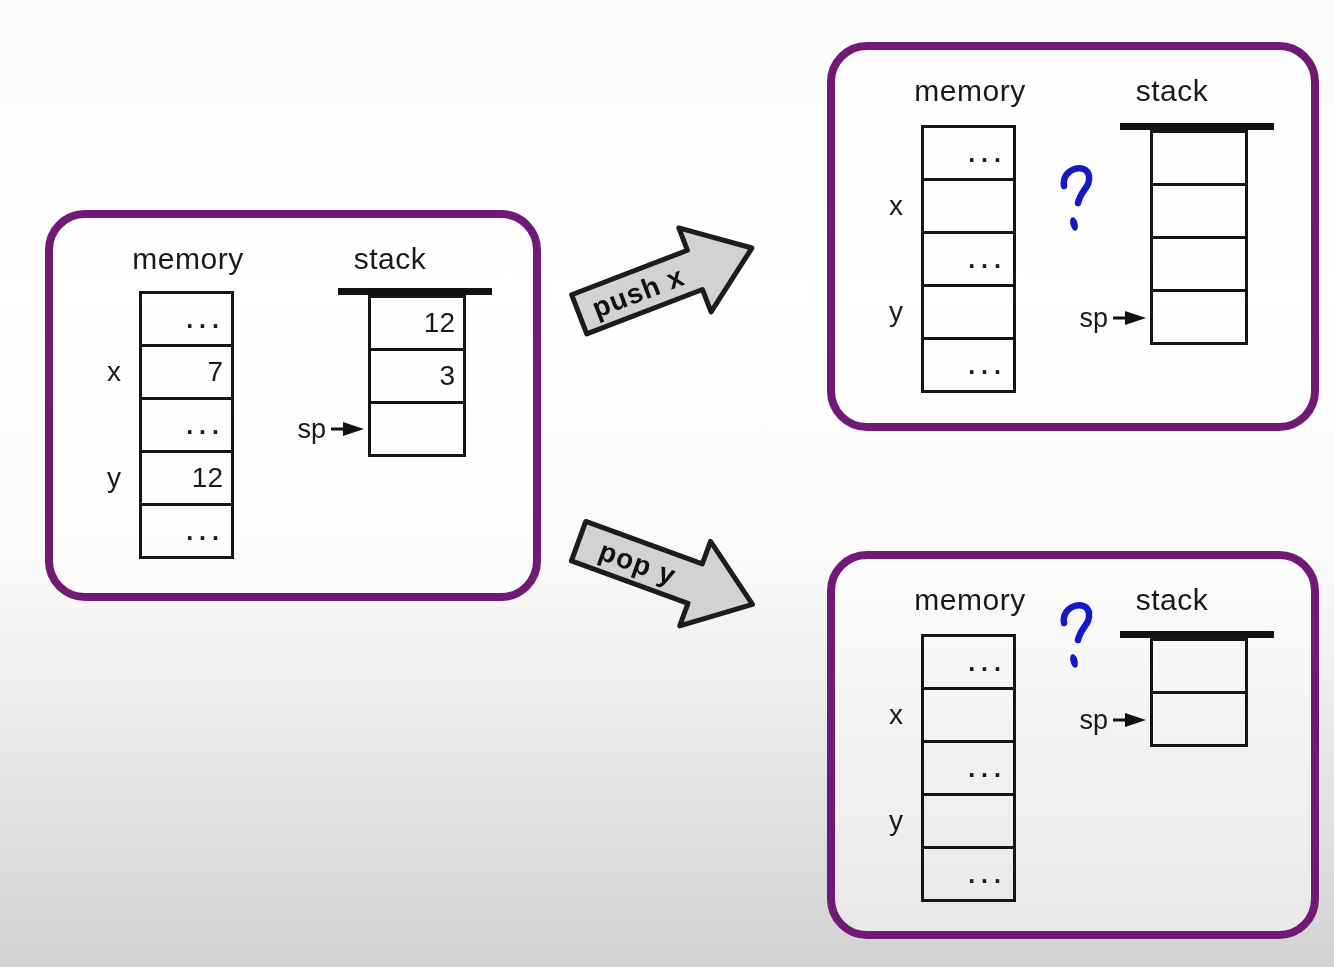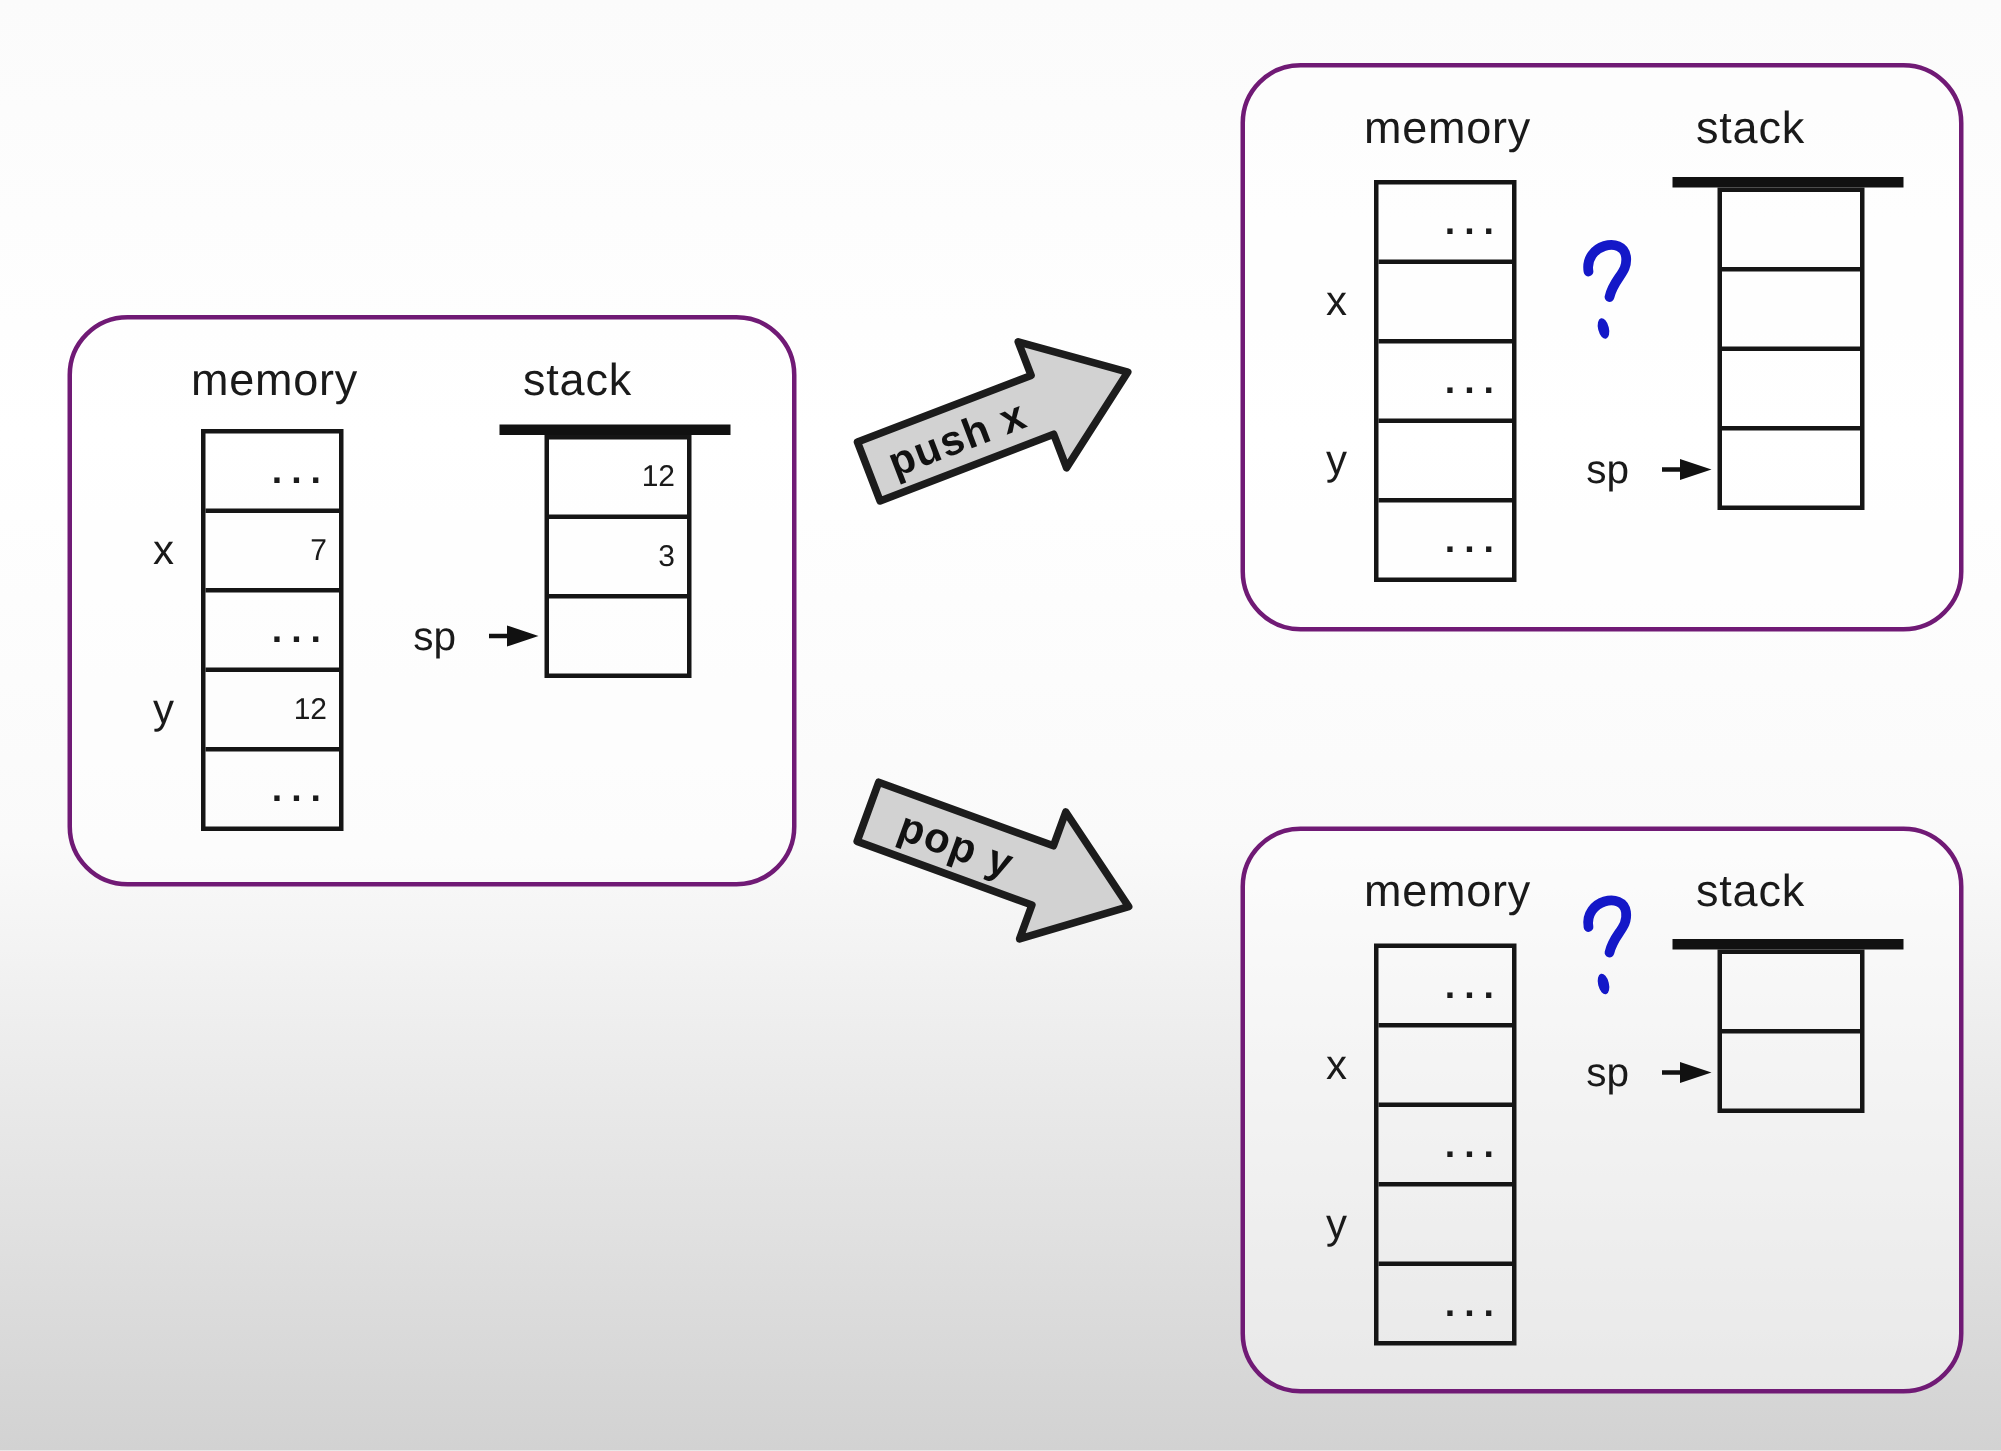--- a/index.html
+++ b/index.html
@@ -4,50 +4,50 @@
 <style>
   html,body{margin:0;padding:0;}
   body{
     width:1334px;height:967px;overflow:hidden;
     font-family:"Liberation Sans","DejaVu Sans",sans-serif;
     background:linear-gradient(180deg,#fbfbfb 0%,#ffffff 30%,#fafafa 58%,#d2d2d2 100%);
     position:relative;color:#1a1a1a;
   }
   .stage{position:absolute;inset:0;}
   .panel{
-    position:absolute;border:3px solid #701a75;border-radius:40px;
+    position:absolute;border:8px solid #701a75;border-radius:40px;
     background:rgba(255,255,255,0.45);
   }
   .col-header{
     position:absolute;top:24px;font-size:30px;letter-spacing:0.5px;
     text-align:center;white-space:nowrap;color:#1a1a1a;
   }
   .mem-h{left:60px;width:150px;}
   .stk-h{left:272px;width:130px;}
   .mem-table,.stack-table{
     position:absolute;border:3px solid #151515;box-sizing:border-box;
     background:transparent;
   }
   .mem-table{left:86px;width:95px;}
   .stack-table{left:315px;width:98px;}
   .cell{
     height:50px;border-bottom:3px solid #151515;box-sizing:content-box;
     display:flex;align-items:center;justify-content:flex-end;
-    padding-right:8px;font-size:20px;color:#1a1a1a;position:relative;
+    padding-right:8px;font-size:28px;color:#1a1a1a;position:relative;
   }
   .cell:last-child{border-bottom:none;}
   .cell.dots{font-weight:700;letter-spacing:6px;font-size:25px;padding-right:6px;}
   .row-label{
     position:absolute;left:44px;width:34px;text-align:center;
     font-size:28px;line-height:32px;color:#1a1a1a;
   }
   .stack-bar{position:absolute;left:285px;width:154px;height:7px;background:#111;}
   .sp{
     position:absolute;left:230px;width:82px;height:30px;
-    display:flex;align-items:center;justify-content:flex-end;gap:22px;
+    display:flex;align-items:center;justify-content:flex-end;gap:5px;
   }
   .sp-label{font-size:27px;line-height:28px;color:#1a1a1a;}
   .sp-arrow{flex:0 0 auto;}
   .qmark{position:absolute;width:40px;height:85px;}
   .sr{position:absolute;width:1px;height:1px;overflow:hidden;clip:rect(0 0 0 0);white-space:nowrap;}
   .block-arrow{position:absolute;overflow:visible;transform-origin:center center;}
   .block-arrow text{
     font-family:"Liberation Sans","DejaVu Sans",sans-serif;
     font-size:28px;font-weight:700;fill:#111;letter-spacing:1px;
   }

